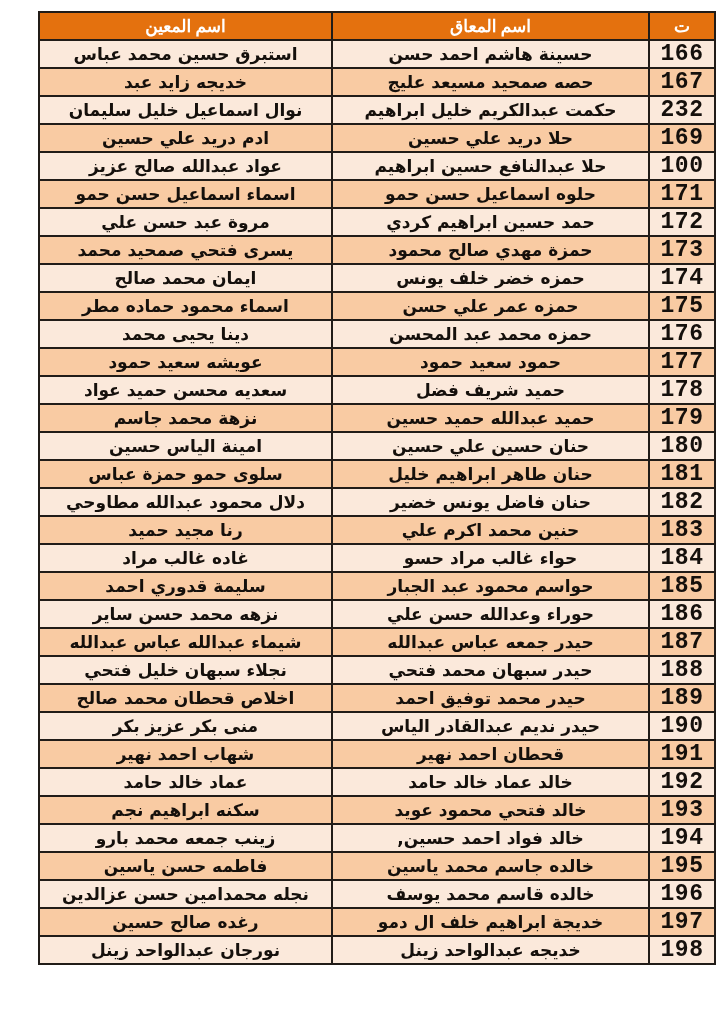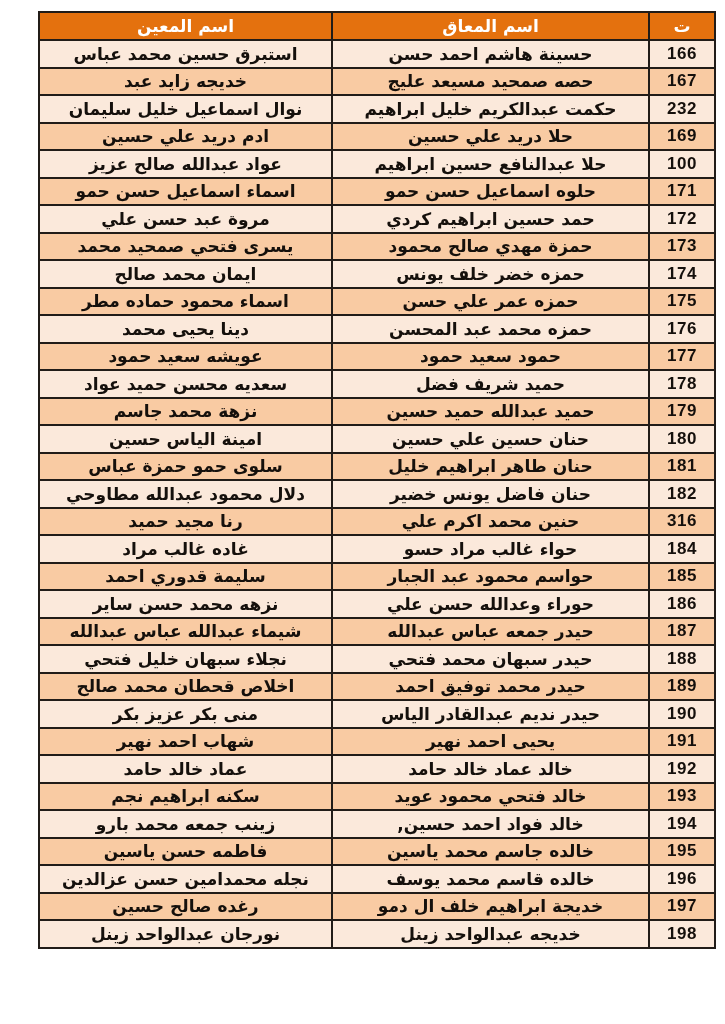--- a/index.html
+++ b/index.html
@@ -31,32 +31,33 @@
     vertical-align: middle;
     overflow: hidden;
     white-space: nowrap;
   }
   table.roster th {
     background: #e4710e;
     color: #ffffff;
     font-size: 17px;
     font-weight: bold;
     height: 26px;
+    font-family: Liberation Serif, serif;
   }
   table.roster td {
     color: #15100c;
     font-weight: bold;
     height: 25.5px;
   }
   td.cell-name {
     font-size: 17px;
   }
   td.cell-serial {
-    font-family: Liberation Sans, sans-serif;
-    font-size: 17px;
+    font-family: Liberation Mono, monospace;
+    font-size: 23px;
     letter-spacing: 0.5px;
   }
   col.col-serial   { width: 66px;  }
   col.col-disabled { width: 317px; }
   col.col-helper   { width: 293px; }
   tbody tr:nth-child(odd)  td { background: #fbe9db; }
   tbody tr:nth-child(even) td { background: #f9cba3; }
 </style>
 </head>
 <body>
@@ -155,21 +156,21 @@
           <td class="cell-serial">181</td>
           <td class="cell-name">حنان طاهر ابراهيم خليل</td>
           <td class="cell-name">سلوى حمو حمزة عباس</td>
         </tr>
         <tr>
           <td class="cell-serial">182</td>
           <td class="cell-name">حنان فاضل يونس خضير</td>
           <td class="cell-name">دلال محمود عبدالله مطاوحي</td>
         </tr>
         <tr>
-          <td class="cell-serial">316</td>
+          <td class="cell-serial">183</td>
           <td class="cell-name">حنين محمد اكرم علي</td>
           <td class="cell-name">رنا مجيد حميد</td>
         </tr>
         <tr>
           <td class="cell-serial">184</td>
           <td class="cell-name">حواء غالب مراد حسو</td>
           <td class="cell-name">غاده غالب مراد</td>
         </tr>
         <tr>
           <td class="cell-serial">185</td>
@@ -196,21 +197,21 @@
           <td class="cell-name">حيدر محمد توفيق احمد</td>
           <td class="cell-name">اخلاص قحطان محمد صالح</td>
         </tr>
         <tr>
           <td class="cell-serial">190</td>
           <td class="cell-name">حيدر نديم عبدالقادر الياس</td>
           <td class="cell-name">منى بكر عزيز بكر</td>
         </tr>
         <tr>
           <td class="cell-serial">191</td>
-          <td class="cell-name">يحيى احمد نهير</td>
+          <td class="cell-name">قحطان احمد نهير</td>
           <td class="cell-name">شهاب احمد نهير</td>
         </tr>
         <tr>
           <td class="cell-serial">192</td>
           <td class="cell-name">خالد عماد خالد حامد</td>
           <td class="cell-name">عماد خالد حامد</td>
         </tr>
         <tr>
           <td class="cell-serial">193</td>
           <td class="cell-name">خالد فتحي محمود عويد</td>

